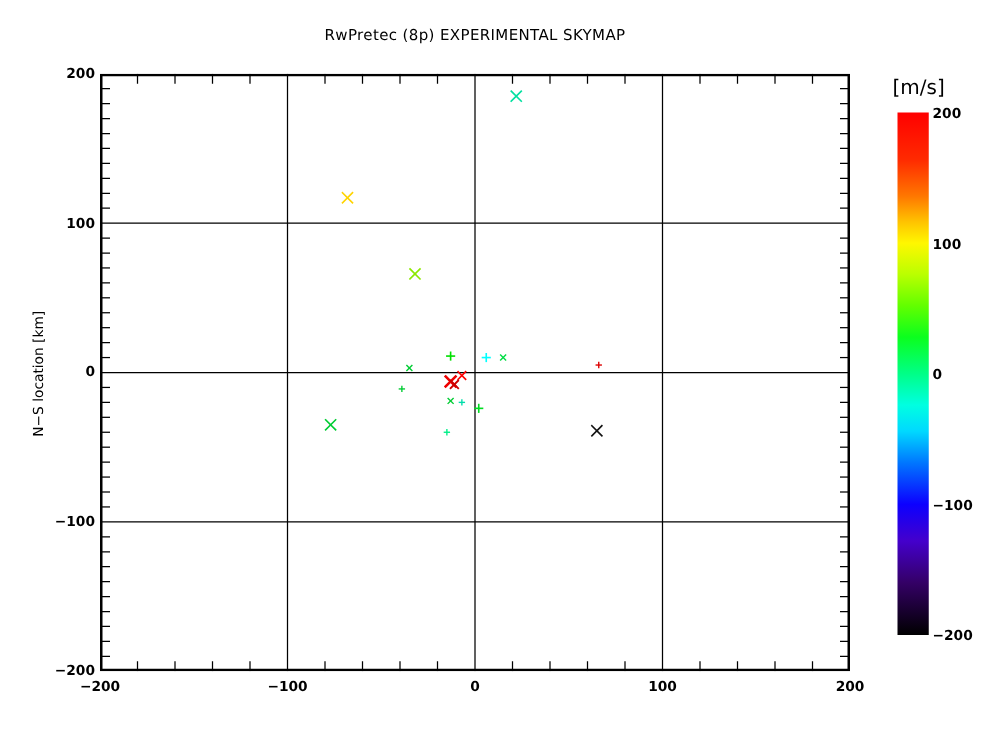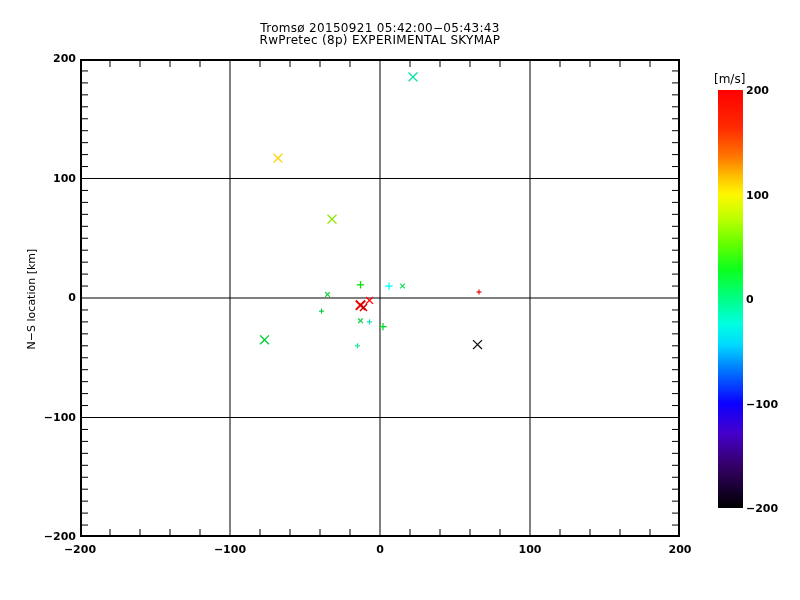--- a/index.html
+++ b/index.html
@@ -12,30 +12,29 @@
     font-size:12px;line-height:12px;letter-spacing:0.3px;
   }
   #plot-svg{position:absolute;left:80px;top:59px;}
   .tick-label{position:absolute;font-size:11px;line-height:13px;font-weight:bold;}
   .y-tick{left:0;width:76px;text-align:right;}
   .x-tick{width:60px;text-align:center;}
   .cb-tick{left:746px;width:50px;text-align:left;}
   .axis-label{position:absolute;font-size:11px;}
   #xlabel{left:80px;top:556px;width:600px;text-align:center;}
   #ylabel{left:31px;top:299px;transform:translate(-50%,-50%) rotate(-90deg);white-space:nowrap;}
-  #cb-label{position:absolute;left:714px;top:72px;font-size:12px;}
+  #cb-label{position:absolute;left:714px;top:60px;font-size:16px;}
   #cb-bar{position:absolute;left:718px;top:90px;width:25px;height:418px;}
 </style>
 </head>
 <body>
 
 <div id="canvas">
 
   <div class="title-block">
-    <div>Tromsø 20150921 05:42:00−05:43:43</div>
     <div>RwPretec (8p) EXPERIMENTAL SKYMAP</div>
   </div>
 
   <svg id="plot-svg" width="600" height="478" viewBox="0 0 600 478">
       <line x1="150" y1="0" x2="150" y2="478" stroke="#000000" stroke-width="1"></line>
       <line x1="300" y1="0" x2="300" y2="478" stroke="#000000" stroke-width="1"></line>
       <line x1="450" y1="0" x2="450" y2="478" stroke="#000000" stroke-width="1"></line>
       <line x1="0" y1="358.5" x2="600" y2="358.5" stroke="#000000" stroke-width="1"></line>
       <line x1="0" y1="239" x2="600" y2="239" stroke="#000000" stroke-width="1"></line>
       <line x1="0" y1="119.5" x2="600" y2="119.5" stroke="#000000" stroke-width="1"></line>

